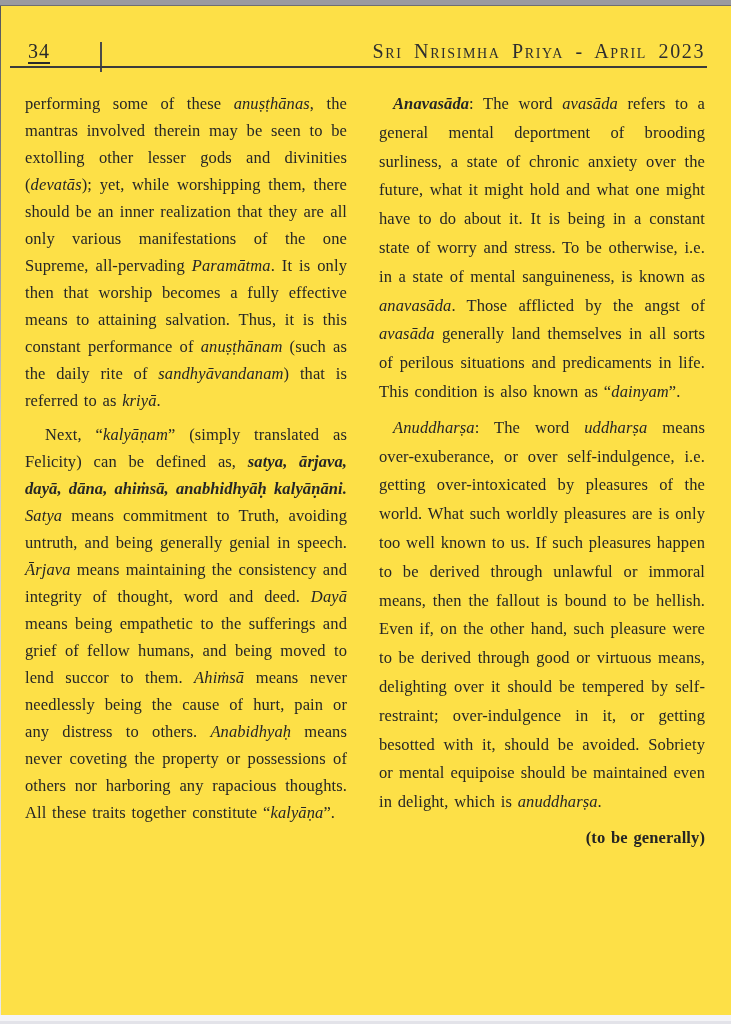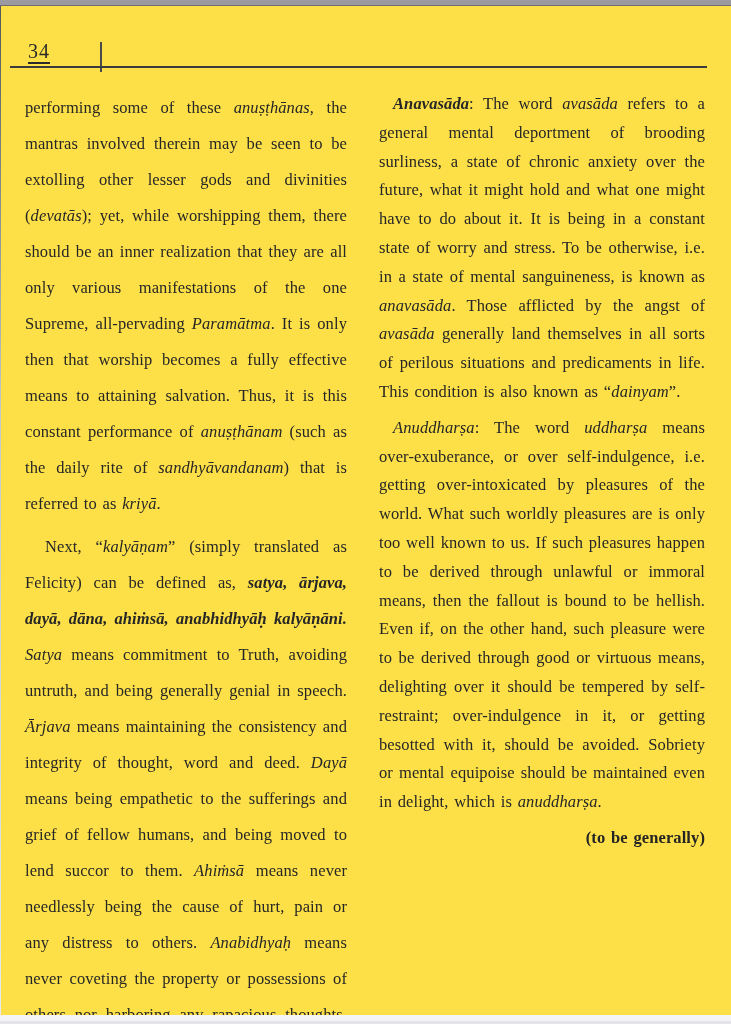--- a/index.html
+++ b/index.html
@@ -48,21 +48,21 @@
     position:absolute;left:25px;right:26px;top:84px;bottom:60px;
     display:flex;
   }
   .col{
     text-align:justify;
     font-size:16.5px;
     letter-spacing:.1px;
     word-spacing:1.5px;
     color:#262626;
   }
-  .col-left{width:322px;line-height:36px;}
+  .col-left{width:322px;line-height:27px;}
   .col-gap{width:32px;flex:none;}
   .col-right{width:326px;line-height:28.8px;}
   .para{margin:0 0 7px 0;}
   .indent{text-indent:20px;}
   .indent-sm{text-indent:14px;}
   .s-i{font-style:italic;}
   .s-bi{font-weight:bold;font-style:italic;}
   .closing{
     text-align:right;
     font-weight:bold;
@@ -82,20 +82,21 @@
 </style>
 </head>
 <body>
 
 <div class="screen">
   <div class="edge-left"></div>
 
   <div class="header">
     <span class="page-number">34</span>
     <span class="header-sep"></span>
+    <span class="header-title">Sri Nrisimha Priya - April 2023</span>
   </div>
   <div class="header-rule"></div>
 
   <div class="content">
     <div class="col col-left">
       <p class="para"><span>performing some of these </span><span class="s-i">anuṣṭhānas</span><span>, the mantras involved therein may be seen to be extolling other lesser gods and divinities (</span><span class="s-i">devatās</span><span>); yet, while worshipping them, there should be an inner realization that they are all only various manifestations of the one Supreme, all-pervading </span><span class="s-i">Paramātma</span><span>. It is only then that worship becomes a fully effective means to attaining salvation. Thus, it is this constant performance of </span><span class="s-i">anuṣṭhānam</span><span> (such as the daily rite of </span><span class="s-i">sandhyāvandanam</span><span>) that is referred to as </span><span class="s-i">kriyā</span><span>.</span></p>
       <p class="para indent"><span>Next, “</span><span class="s-i">kalyāṇam</span><span>” (simply translated as Felicity) can be defined as, </span><span class="s-bi">satya, ārjava, dayā, dāna, ahiṁsā, anabhidhyāḥ kalyāṇāni.</span><span> </span><span class="s-i">Satya</span><span> means commitment to Truth, avoiding untruth, and being generally genial in speech. </span><span class="s-i">Ārjava</span><span> means maintaining the consistency and integrity of thought, word and deed. </span><span class="s-i">Dayā</span><span> means being empathetic to the sufferings and grief of fellow humans, and being moved to lend succor to them. </span><span class="s-i">Ahiṁsā</span><span> means never needlessly being the cause of hurt, pain or any distress to others. </span><span class="s-i">Anabidhyaḥ</span><span> means never coveting the property or possessions of others nor harboring any rapacious thoughts. All these traits together constitute “</span><span class="s-i">kalyāṇa</span><span>”.</span></p>
     </div>
     <div class="col-gap"></div>
     <div class="col col-right">

